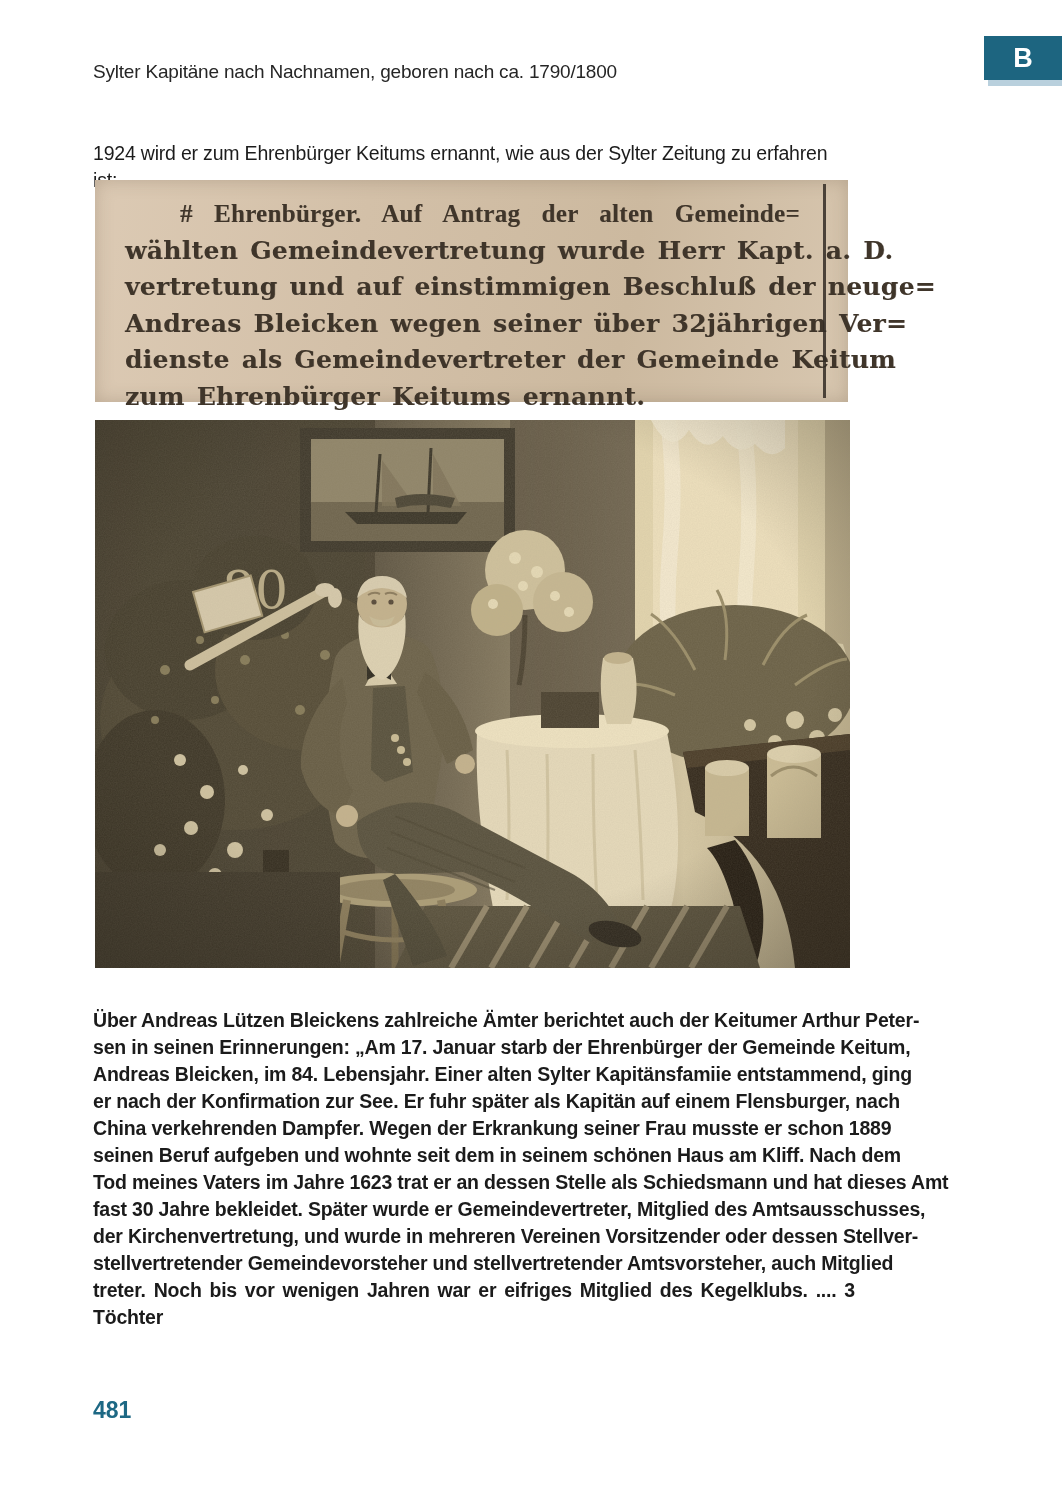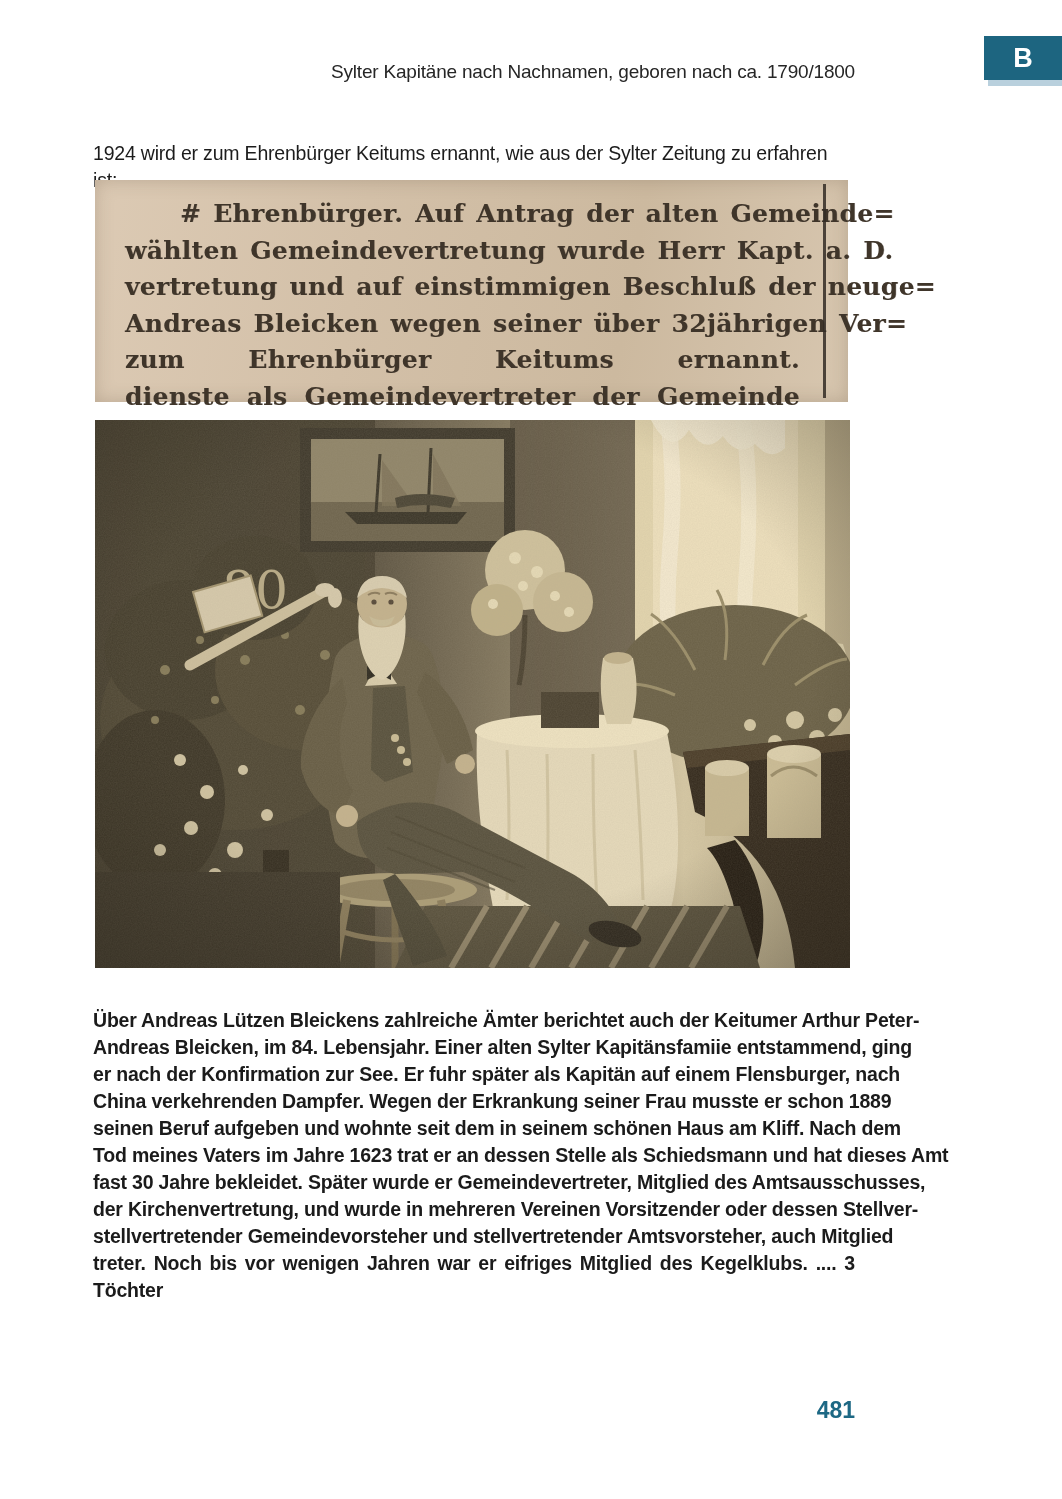--- a/index.html
+++ b/index.html
@@ -12,21 +12,20 @@
     overflow: hidden;
     font-family: "Liberation Sans", sans-serif;
   }
 
   
   .header-title {
     position: absolute;
     top: 60px;
     left: 93px;
     width: 762px;
-    text-align: right;
     font-size: 19px;
     line-height: 24px;
     letter-spacing: -0.2px;
     color: #262626;
   }
 
   
   .section-tab {
     position: absolute;
     top: 36px;
@@ -93,21 +92,21 @@
     font-size: 25px;
     line-height: 36.5px;
     color: #3f352a;
     letter-spacing: 0.3px;
     word-spacing: 3px;
     text-align: justify;
     text-align-last: justify;
     white-space: nowrap;
     text-shadow: 0.4px 0.4px 0 rgba(63,53,42,0.35);
   }
-  .clip-line:first-child { text-indent: 55px; }
+  .clip-line:first-child { text-indent: 55px; font-family: Liberation Serif, serif; }
   .clip-line:last-child { text-align-last: left; white-space: normal; }
 
   
   .photo {
     position: absolute;
     left: 95px;
     top: 420px;
     width: 755px;
     height: 548px;
     background: #8d8166;
@@ -132,21 +131,21 @@
     font-weight: bold;
   }
   .body-line:last-child { text-align-last: left; white-space: normal; }
 
   
   .page-number {
     position: absolute;
     top: 1397px;
     left: 93px;
     width: 762px;
-    text-align: right;
+    text-align: left;
     font-size: 23px;
     font-weight: bold;
     color: #1d6884;
   }
 </style>
 </head>
 <body>
 
 <div class="page">
 
@@ -156,22 +155,22 @@
   <div class="tab-underline"></div>
 
   <div class="intro">1924 wird er zum Ehrenbürger Keitums ernannt, wie aus der Sylter Zeitung zu erfahren ist:</div>
 
   <div class="clipping">
     <div class="clip-text">
         <div class="clip-line"># Ehrenbürger. Auf Antrag der alten Gemeinde=</div>
         <div class="clip-line">wählten Gemeindevertretung wurde Herr Kapt. a. D.</div>
         <div class="clip-line">vertretung und auf einstimmigen Beschluß der neuge=</div>
         <div class="clip-line">Andreas Bleicken wegen seiner über 32jährigen Ver=</div>
+        <div class="clip-line">dienste als Gemeindevertreter der Gemeinde Keitum</div>
         <div class="clip-line">zum Ehrenbürger Keitums ernannt.</div>
-        <div class="clip-line">dienste als Gemeindevertreter der Gemeinde Keitum</div>
       </div>
     <div class="clip-rule"></div>
   </div>
 
   <div class="photo">
     <svg viewBox="0 0 755 548" preserveAspectRatio="none">
       <defs>
         <linearGradient id="bgGrad" x1="0" y1="0" x2="1" y2="0">
           <stop offset="0" stop-color="#4e4738"></stop>
           <stop offset="0.35" stop-color="#5a5140"></stop>
@@ -381,20 +380,21 @@
         </g>
       </g>
 
       <rect x="0" y="0" width="755" height="548" filter="url(#grain)"></rect>
       <rect x="0" y="0" width="755" height="548" fill="url(#vignette)"></rect>
     </svg>
   </div>
 
   <div class="body-text">
       <div class="body-line">Über Andreas Lützen Bleickens zahlreiche Ämter berichtet auch der Keitumer Arthur Peter-</div>
+      <div class="body-line">sen in seinen Erinnerungen: „Am 17. Januar starb der Ehrenbürger der Gemeinde Keitum,</div>
       <div class="body-line">Andreas Bleicken, im 84. Lebensjahr. Einer alten Sylter Kapitänsfamiie entstammend, ging</div>
       <div class="body-line">er nach der Konfirmation zur See. Er fuhr später als Kapitän auf einem Flensburger, nach</div>
       <div class="body-line">China verkehrenden Dampfer. Wegen der Erkrankung seiner Frau musste er schon 1889</div>
       <div class="body-line">seinen Beruf aufgeben und wohnte seit dem in seinem schönen Haus am Kliff. Nach dem</div>
       <div class="body-line">Tod meines Vaters im Jahre 1623 trat er an dessen Stelle als Schiedsmann und hat dieses Amt</div>
       <div class="body-line">fast 30 Jahre bekleidet. Später wurde er Gemeindevertreter, Mitglied des Amtsausschusses,</div>
       <div class="body-line">der Kirchenvertretung, und wurde in mehreren Vereinen Vorsitzender oder dessen Stellver-</div>
       <div class="body-line">stellvertretender Gemeindevorsteher und stellvertretender Amtsvorsteher, auch Mitglied</div>
       <div class="body-line">treter. Noch bis vor wenigen Jahren war er eifriges Mitglied des Kegelklubs. .... 3 Töchter</div>
     </div>

